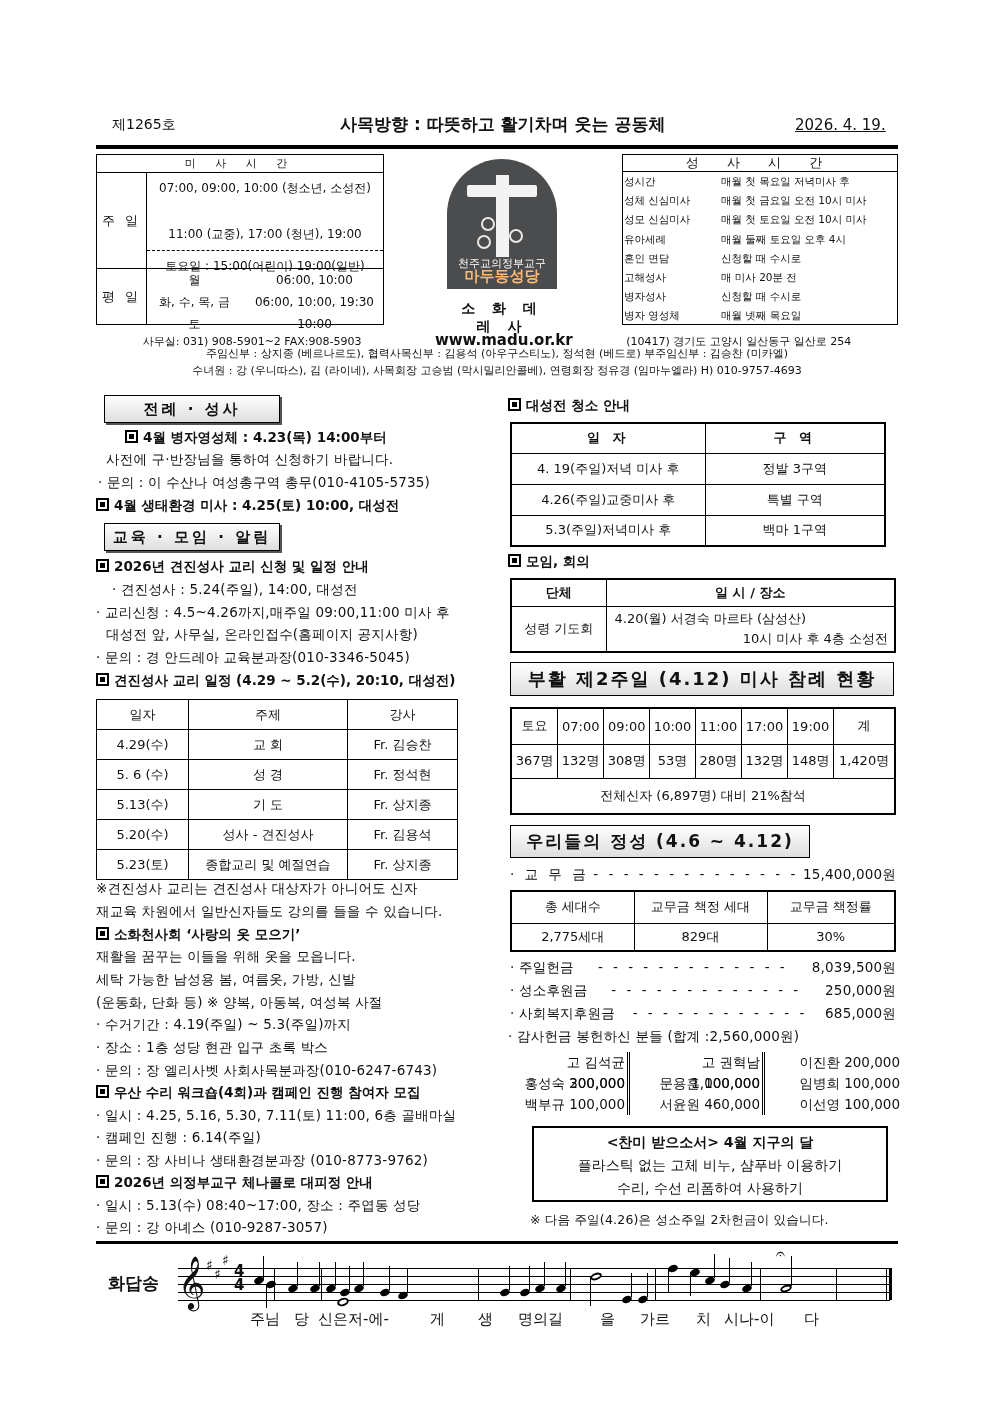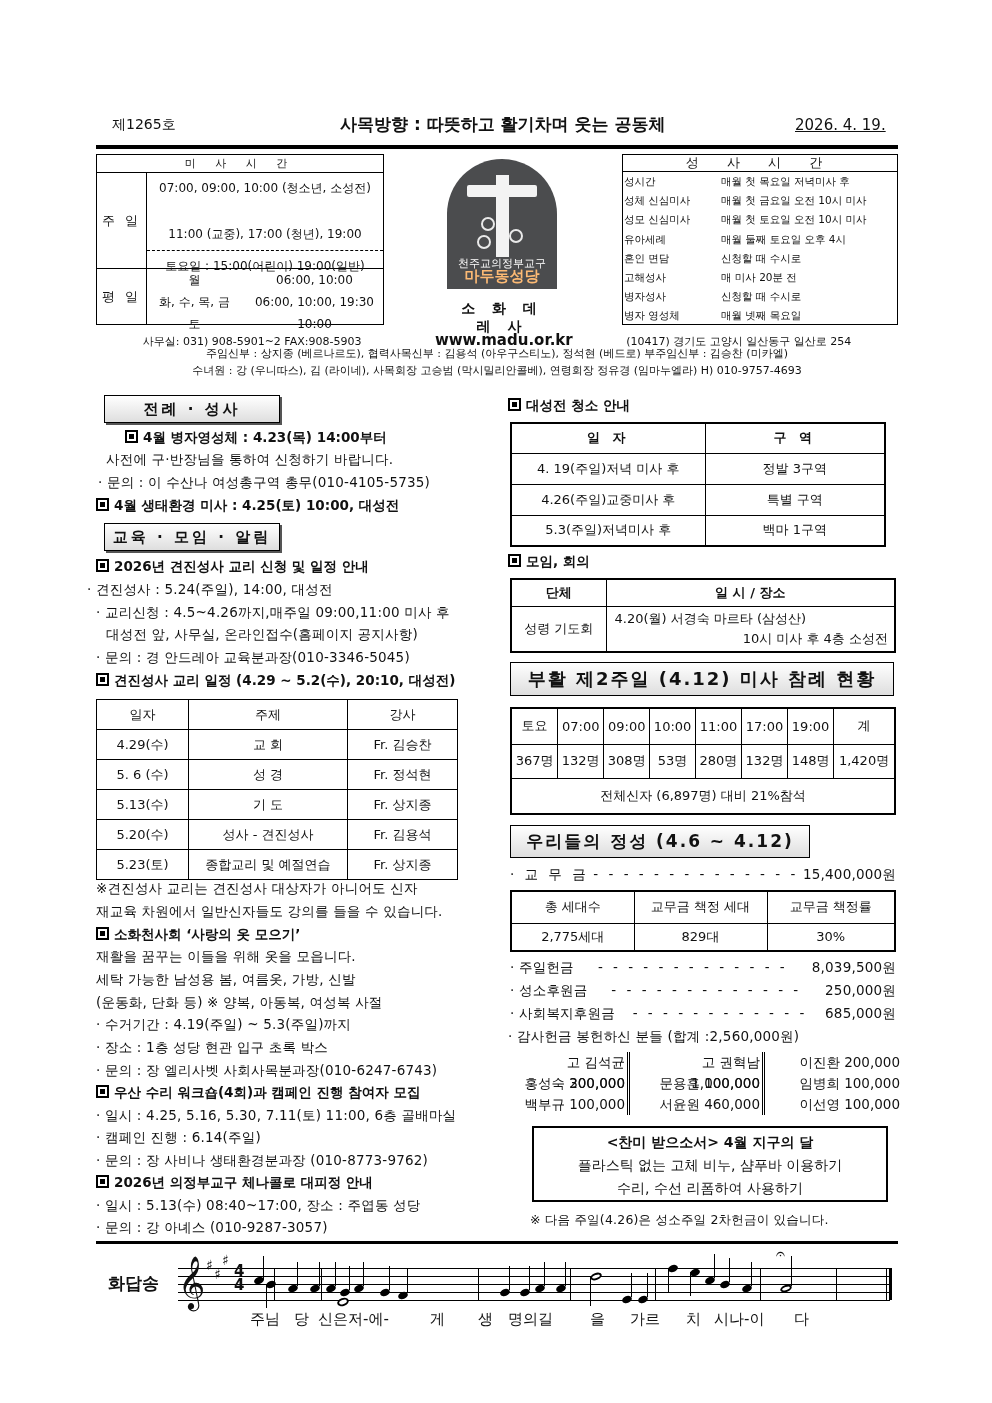--- a/index.html
+++ b/index.html
@@ -162,21 +162,21 @@
 <div class="abs info" style="top:363px;">수녀원 : 강 (우니따스),    김 (라이네),    사목회장 고승범 (막시밀리안콜베),    연령회장 정유경 (임마누엘라)  H) 010-9757-4693</div>
 
 <div class="abs shdr" style="left:104px;top:395px;width:176px;height:28px;line-height:26px;font-size:15px;">전례 · 성사</div>
 <div class="abs bul" style="left:81px;top:429px;margin-left:44px;"><span class="sq"></span><span>4월 병자영성체 : 4.23(목) 14:00부터</span></div>
 <div class="abs txt" style="left:106px;top:451px;">사전에 구·반장님을 통하여 신청하기 바랍니다.</div>
 <div class="abs txt" style="left:98px;top:474px;">· 문의 : 이 수산나 여성총구역 총무(010-4105-5735)</div>
 <div class="abs bul" style="left:96px;top:497px;"><span class="sq"></span><span>4월 생태환경 미사 : 4.25(토) 10:00, 대성전</span></div>
 
 <div class="abs shdr" style="left:104px;top:523px;width:176px;height:28px;line-height:26px;font-size:15px;">교육 · 모임 · 알림</div>
 <div class="abs bul" style="left:96px;top:558px;"><span class="sq"></span><span>2026년 견진성사 교리 신청 및 일정 안내</span></div>
-<div class="abs txt" style="left:87px;top:581px;">· 견진성사 : 5.24(주일), 14:00, 대성전</div>
+<div class="abs txt" style="left:112px;top:581px;">· 견진성사 : 5.24(주일), 14:00, 대성전</div>
 <div class="abs txt" style="left:96px;top:604px;">· 교리신청 : 4.5~4.26까지,매주일 09:00,11:00 미사 후</div>
 <div class="abs txt" style="left:106px;top:626px;">  대성전 앞, 사무실, 온라인접수(홈페이지 공지사항)</div>
 <div class="abs txt" style="left:96px;top:649px;">· 문의 : 경 안드레아 교육분과장(010-3346-5045)</div>
 <div class="abs bul" style="left:96px;top:672px;"><span class="sq"></span><span>견진성사 교리 일정 (4.29 ~ 5.2(수), 20:10, 대성전)</span></div>
 
 <table class="abs tbl" style="left:96px;top:699px;width:362px;">
   <tbody>
       <tr style="height:30px;">
         <td style="width:92px;">일자</td>
         <td style="width:159px;">주제</td>
@@ -431,19 +431,19 @@
 <div class="note" style="left:780px;top:1285px;width:12px;background:#fff;border:2px solid #000;"></div>
 <div class="stem" style="left:791px;top:1256px;height:30px;"></div>
 <div class="abs" style="left:776px;top:1244px;font-size:16px;">𝄐</div>
 
 <div class="abs" style="left:250px;top:1310px;width:620px;font-size:15px;display:flex;gap:0;">
   <span style="width:44px;">주님</span>
   <span style="width:24px;">당</span>
   <span style="width:112px;">신은저-에-</span>
   <span style="width:48px;">게</span>
   <span style="width:30px;">생</span>
-  <span style="width:82px;">명의길</span>
+  <span style="width:82px;margin-left:10px;">명의길</span>
   <span style="width:40px;">을</span>
   <span style="width:56px;">가르</span>
   <span style="width:28px;">치</span>
   <span style="width:80px;">시나-이</span>
   <span>다</span>
 </div>
 
 </body></html>

